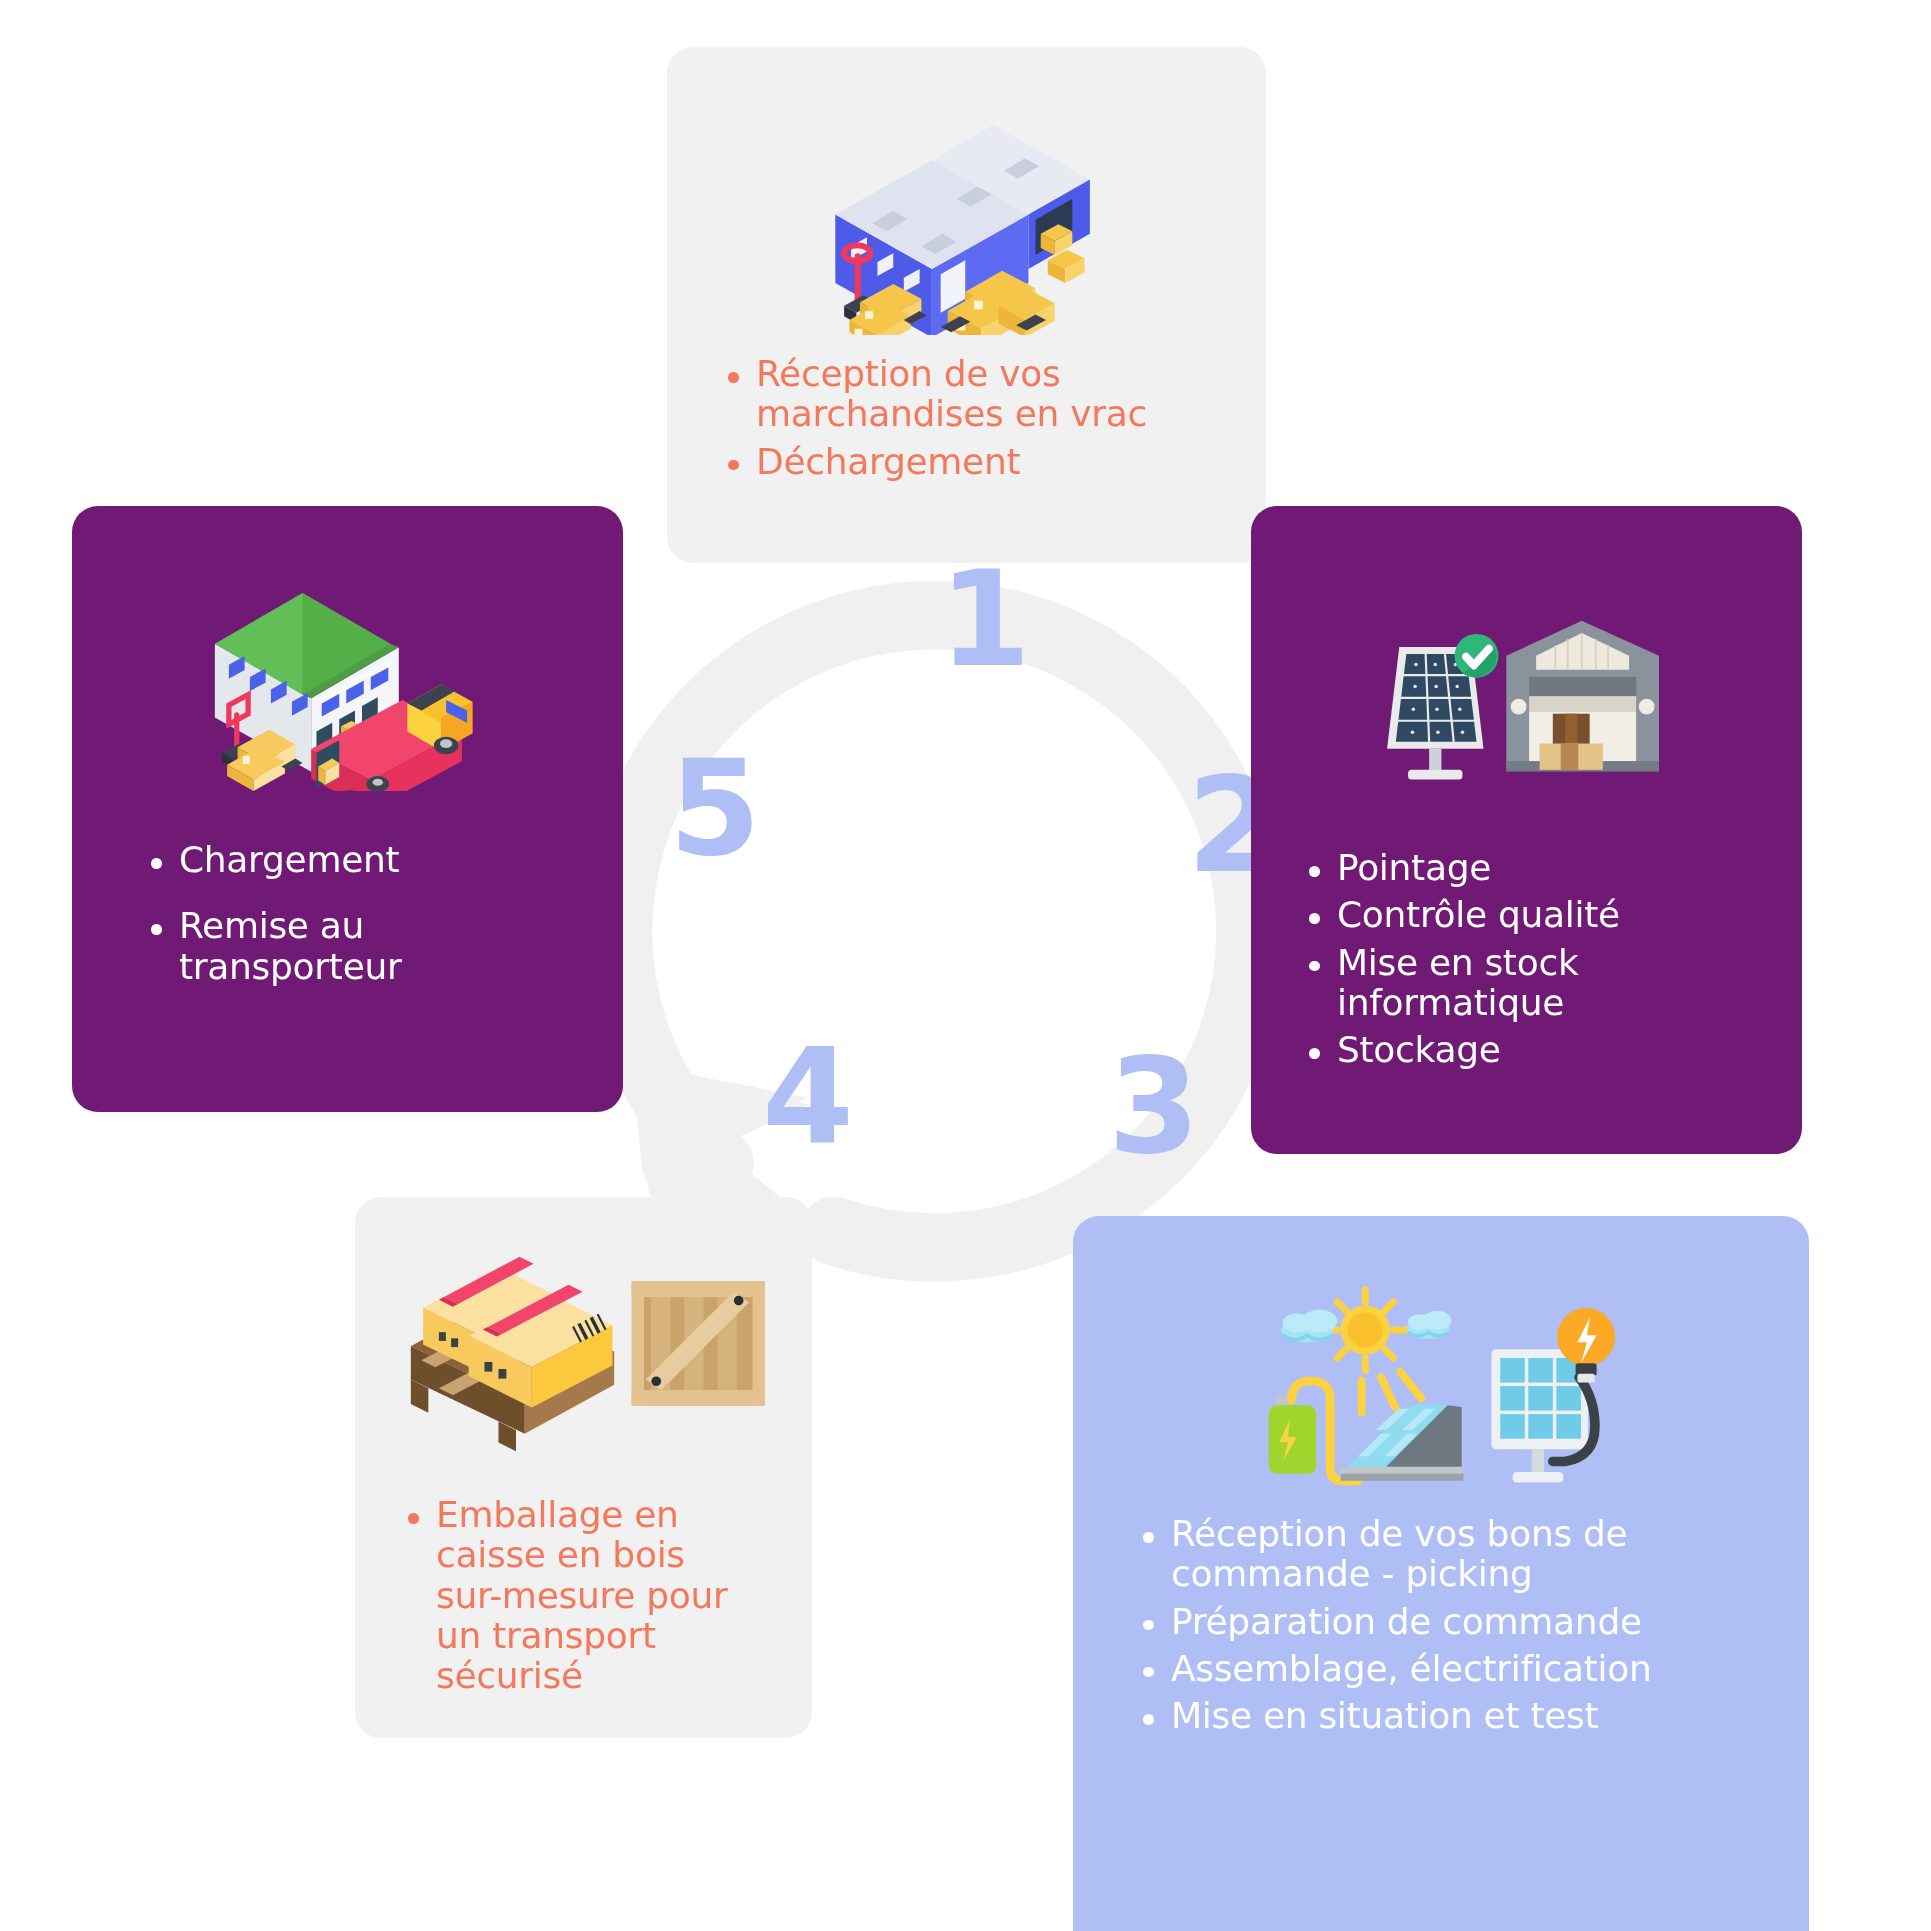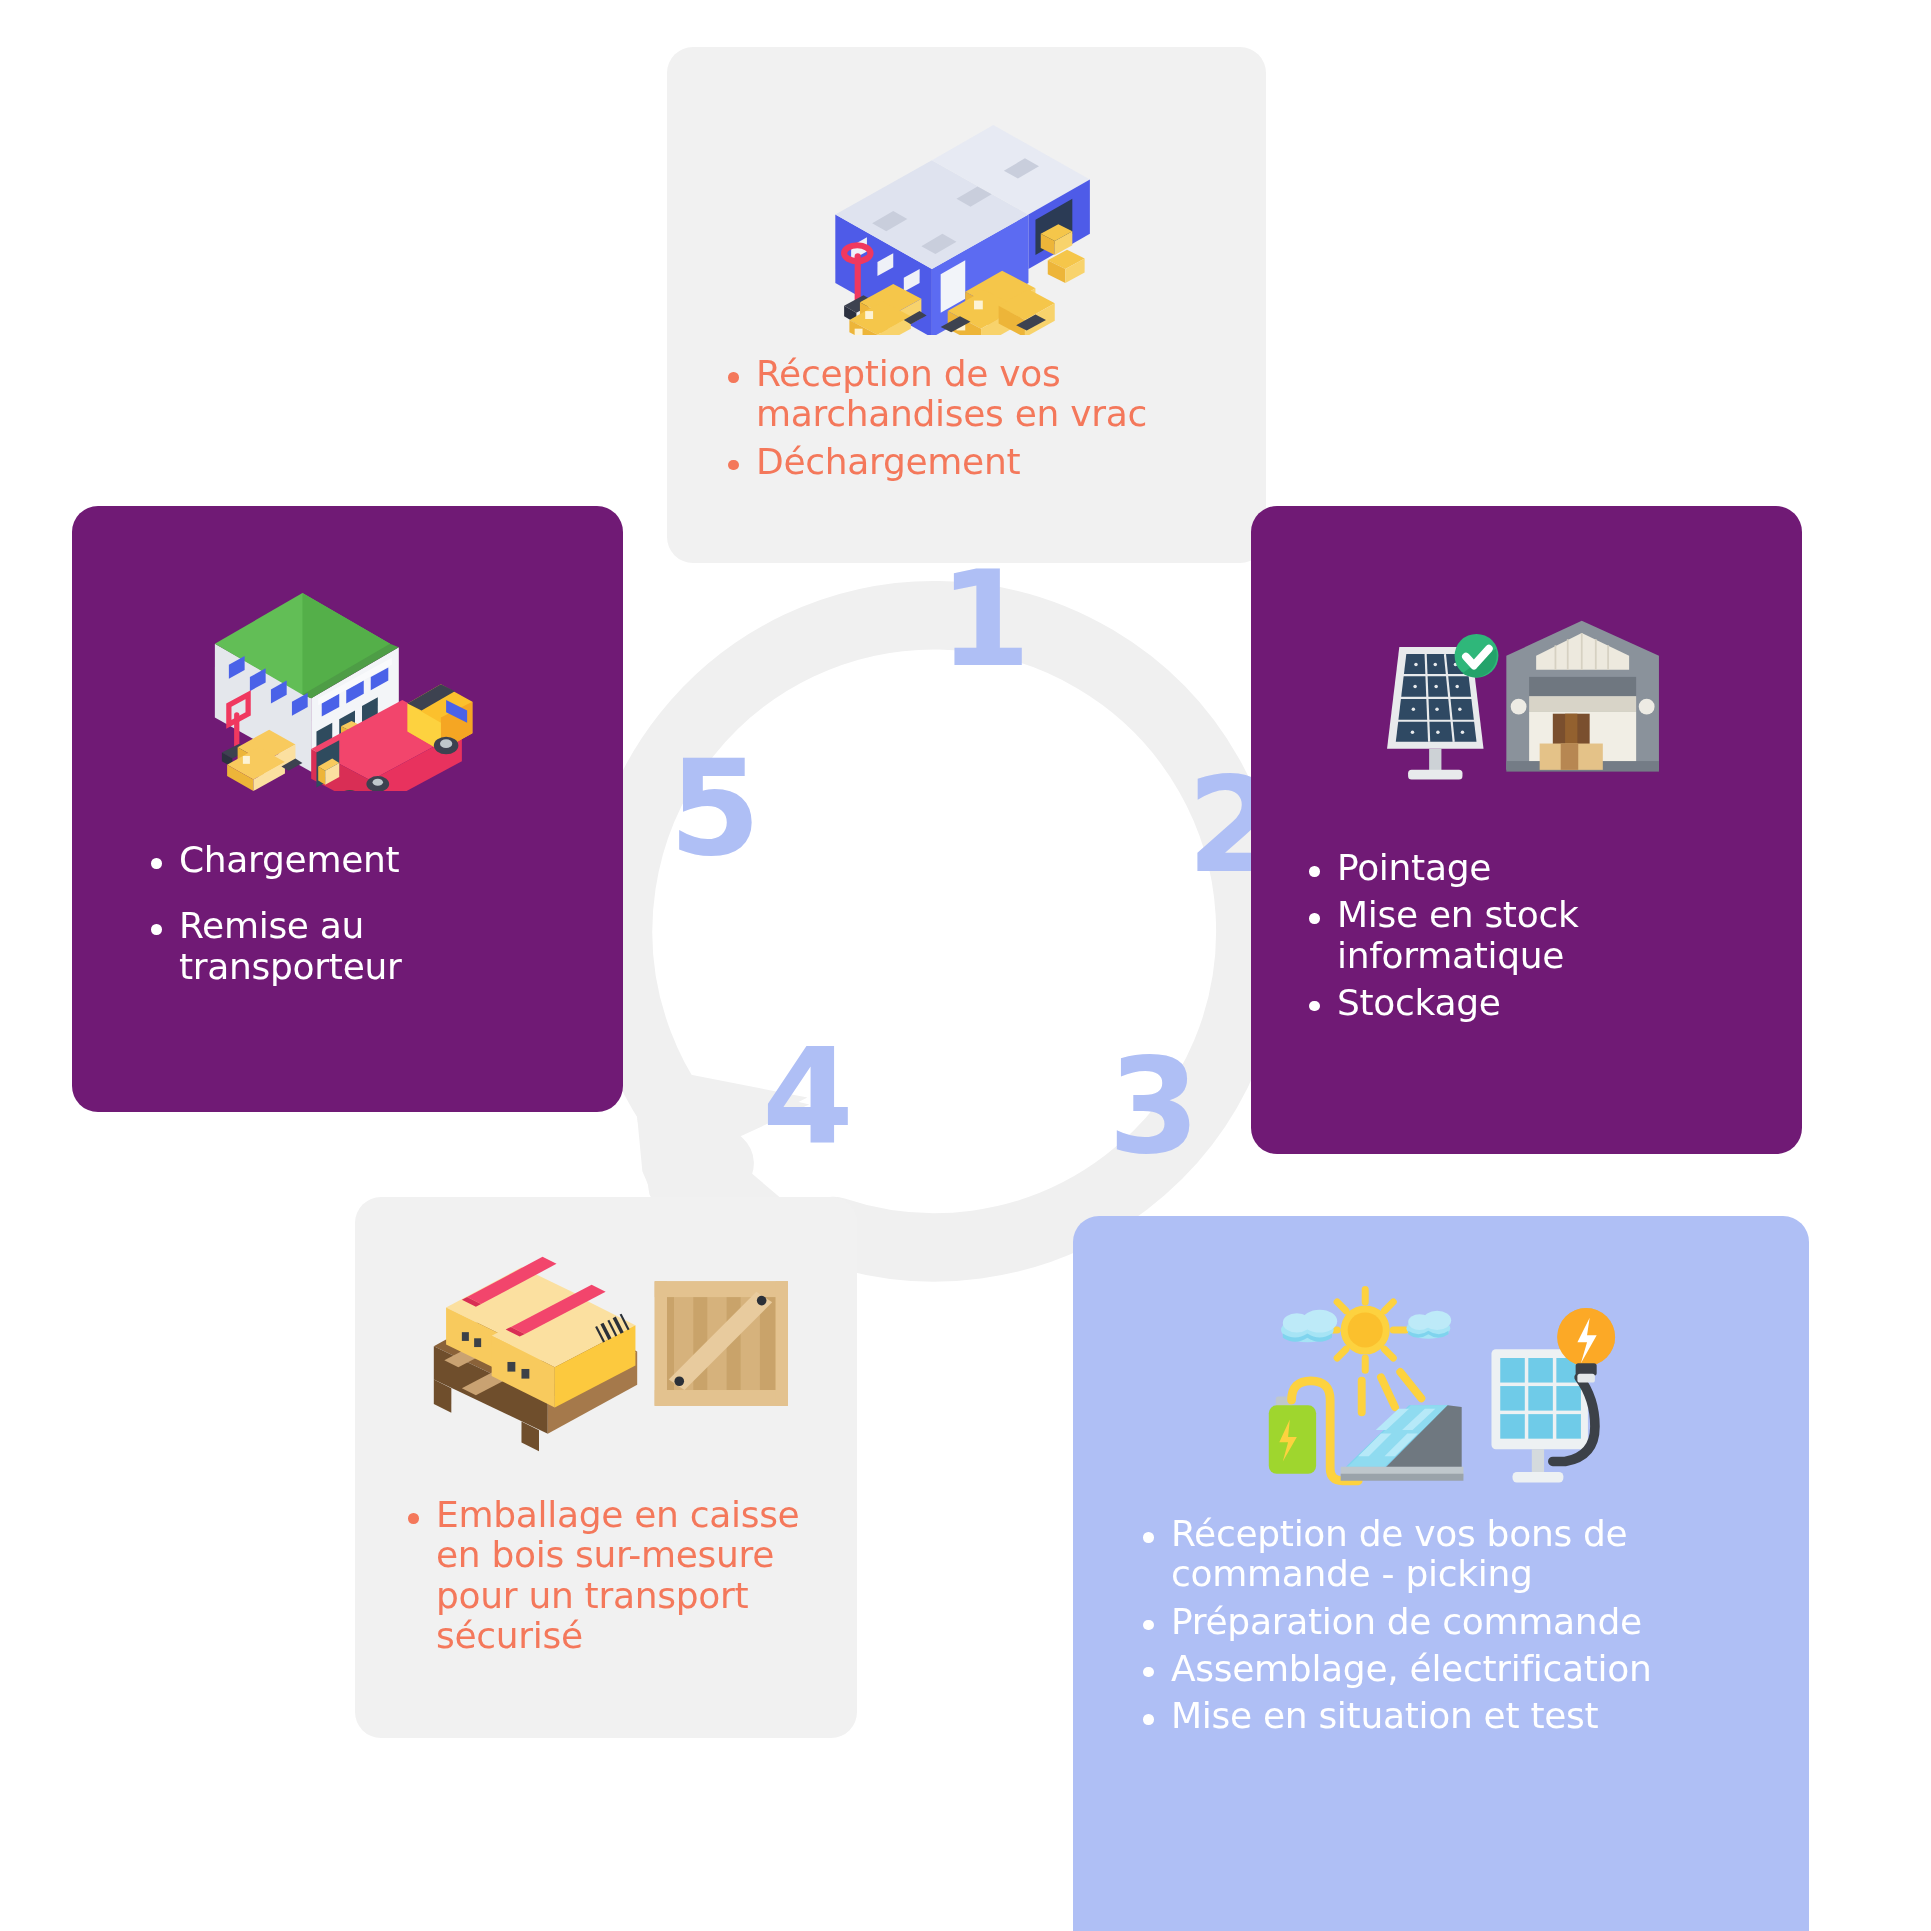--- a/index.html
+++ b/index.html
@@ -213,20 +213,21 @@
           <rect x="205" y="118" width="42" height="38" fill="#7A4F2E"></rect>
           <rect x="219" y="118" width="14" height="38" fill="#93612F"></rect>
           <rect x="190" y="152" width="72" height="30" fill="#E4C288"></rect>
           <rect x="214" y="152" width="20" height="30" fill="#B78752"></rect>
         </g>
       </svg>
     </div>
     <div class="bullets txt-white" style="top:342px;padding:0 42px 0 51px;">
       <ul>
         <li>Pointage</li>
+        <li>Contrôle qualité</li>
         <li>Mise en stock informatique</li>
         <li>Stockage</li>
       </ul>
     </div>
   </div>
 
   <div class="card purple" style="left:1073px;top:1216px;width:736px;height:745px;">
     <div class="illus" style="top:61px;height:219px;">
       <svg width="377" height="215" viewBox="0 0 430 245" xmlns="http://www.w3.org/2000/svg">
 
@@ -315,21 +316,21 @@
     <div class="bullets txt-white" style="top:298px;padding:0 35px 0 63px;">
       <ul>
         <li>Réception de vos bons de commande - picking</li>
         <li>Préparation de commande</li>
         <li>Assemblage, électrification</li>
         <li>Mise en situation et test</li>
       </ul>
     </div>
   </div>
 
-  <div class="card gray" style="left:355px;top:1197px;width:502px;height:541px;">
+  <div class="card gray" style="left:355px;top:1197px;width:457px;height:541px;">
     <div class="illus" style="top:44px;height:219px;">
       <svg width="377" height="206" viewBox="0 0 430 235" xmlns="http://www.w3.org/2000/svg">
 
         <g>
           <polygon points="18,112 120,56 250,118 148,174" fill="#8A6239"></polygon>
           <polygon points="18,112 18,150 148,212 148,174" fill="#6F4E2C"></polygon>
           <polygon points="148,174 148,212 250,156 250,118" fill="#A5794B"></polygon>
           <polygon points="30,128 118,82 134,90 46,136" fill="#C9A272"></polygon>
           <polygon points="50,160 138,114 154,122 66,168" fill="#C9A272"></polygon>
           <polygon points="18,150 38,160 38,188 18,178" fill="#6F4E2C"></polygon>

